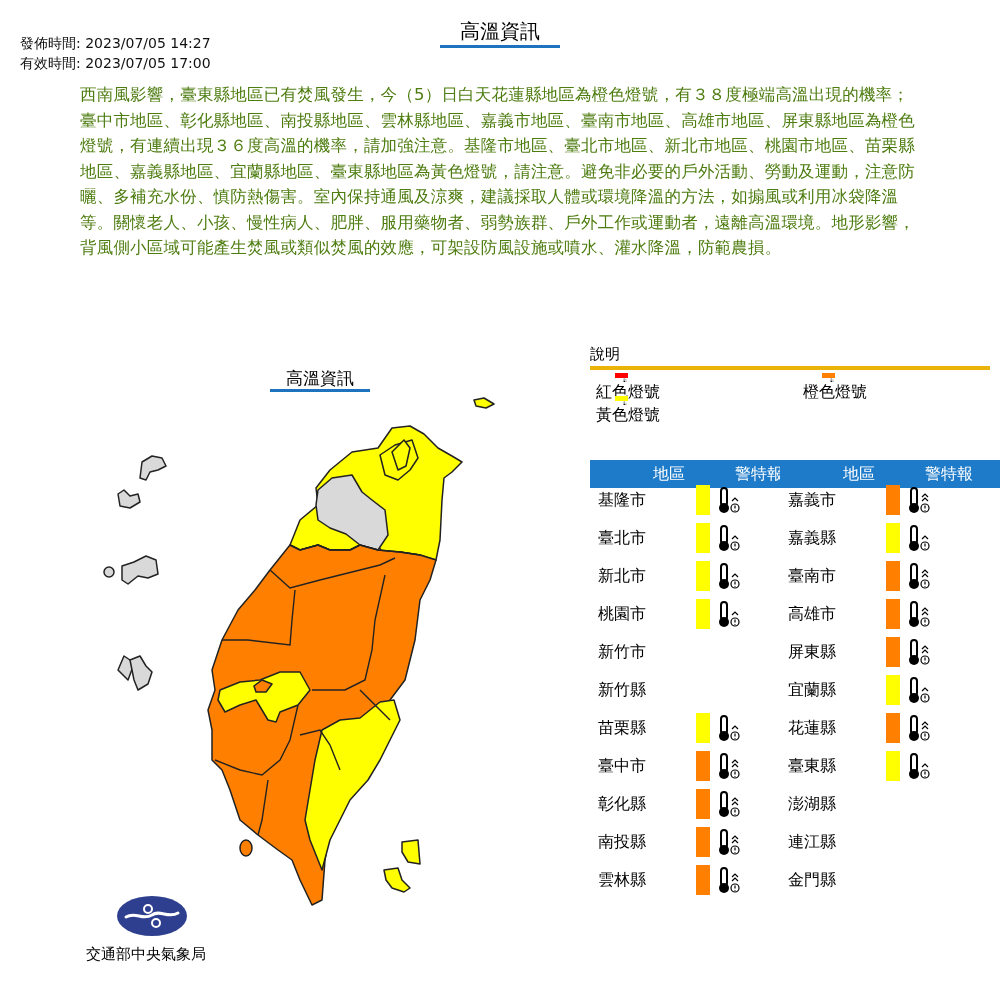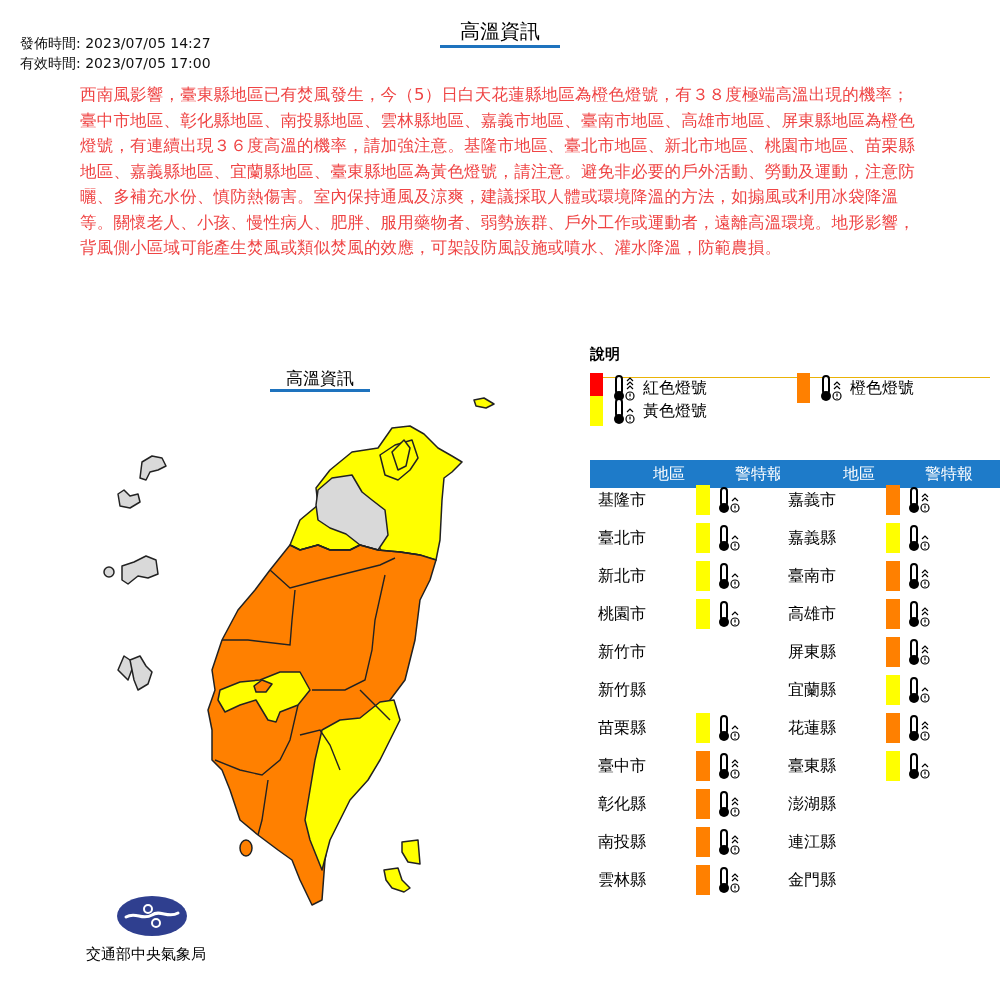--- a/index.html
+++ b/index.html
@@ -2,30 +2,30 @@
 <html><head>
 <meta charset="utf-8">
 <style>
   html, body { margin:0; padding:0; background:#ffffff; }
   body { width:1000px; height:1000px; position:relative; overflow:hidden;
          font-family:"DejaVu Sans","Liberation Sans",sans-serif; color:#000; }
   .times { position:absolute; left:20px; top:14px; font-size:14px; line-height:20px; color:#111;margin-top:19px; }
   .page-title { position:absolute; left:440px; top:18px; width:120px; text-align:center;
                 font-size:20px; line-height:26px; border-bottom:3px solid #1e73be; padding-bottom:1px; }
   .desc { position:absolute; left:80px; top:82px; width:840px; font-size:16.5px; line-height:25.5px;
-          letter-spacing:0.2px; color:#ef4444; }
+          letter-spacing:0.2px; color:#4d7c0f; }
   .map-title { position:absolute; left:270px; top:367px; width:100px; text-align:center; font-size:17px;
                line-height:22px; border-bottom:3px solid #1e73be; }
   .map { position:absolute; left:100px; top:390px; width:420px; height:520px; }
   .logo { position:absolute; left:116px; top:895px; width:72px; height:42px; }
   .agency { position:absolute; left:86px; top:943px; font-size:15px; line-height:22px; }
 
   .legend-title { position:absolute; left:590px; top:343px; width:400px; font-size:15px; line-height:22px;
-                  border-bottom:1px solid #eab308; padding-bottom:12px;font-weight:bold; }
-  .legend-item { position:absolute; display:flex; align-items:center; height:30px; font-size:16px; }
+                  border-bottom:4px solid #eab308; padding-bottom:1px; }
+  .legend-item { position:absolute; display:flex; align-items:center; height:30px; font-size:16px;flex-direction:column; }
   .legend-item .sw { width:13px; height:30px; margin-right:8px; }
   .legend-item .lbl { margin-left:6px; }
 
   .thead { position:absolute; top:460px; width:180px; height:28px; background:#1e7bc9; color:#fff;
            display:flex; align-items:center; font-size:16px;padding-left:44px; }
   .thead .c1 { width:70px; text-align:center; padding-left:0; }
   .thead .c2 { width:110px; text-align:center; }
   .col { position:absolute; top:481px; width:180px; }
   .row { height:38px; display:flex; align-items:center; font-size:16px; }
   .row .name { width:98px; padding-left:10px; }

